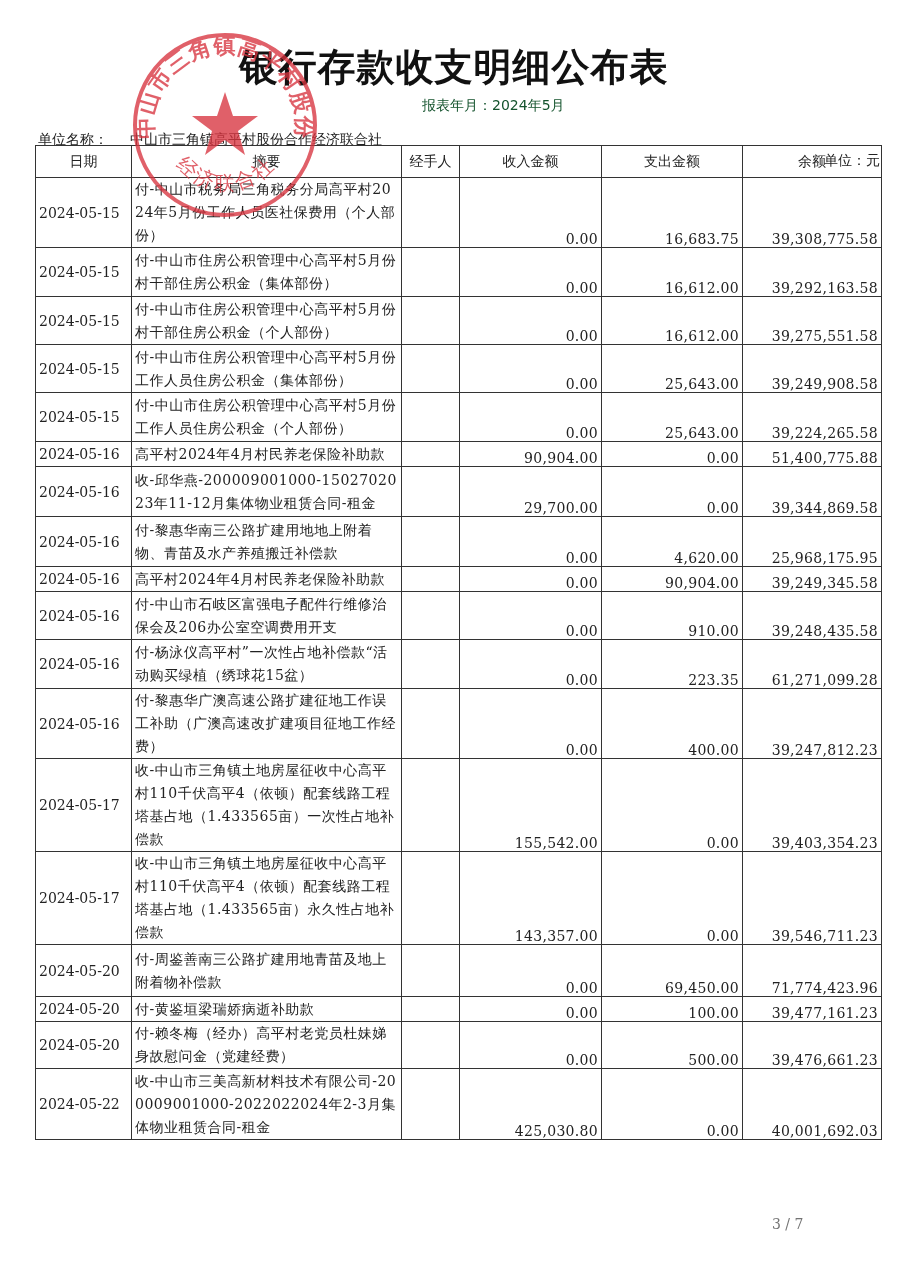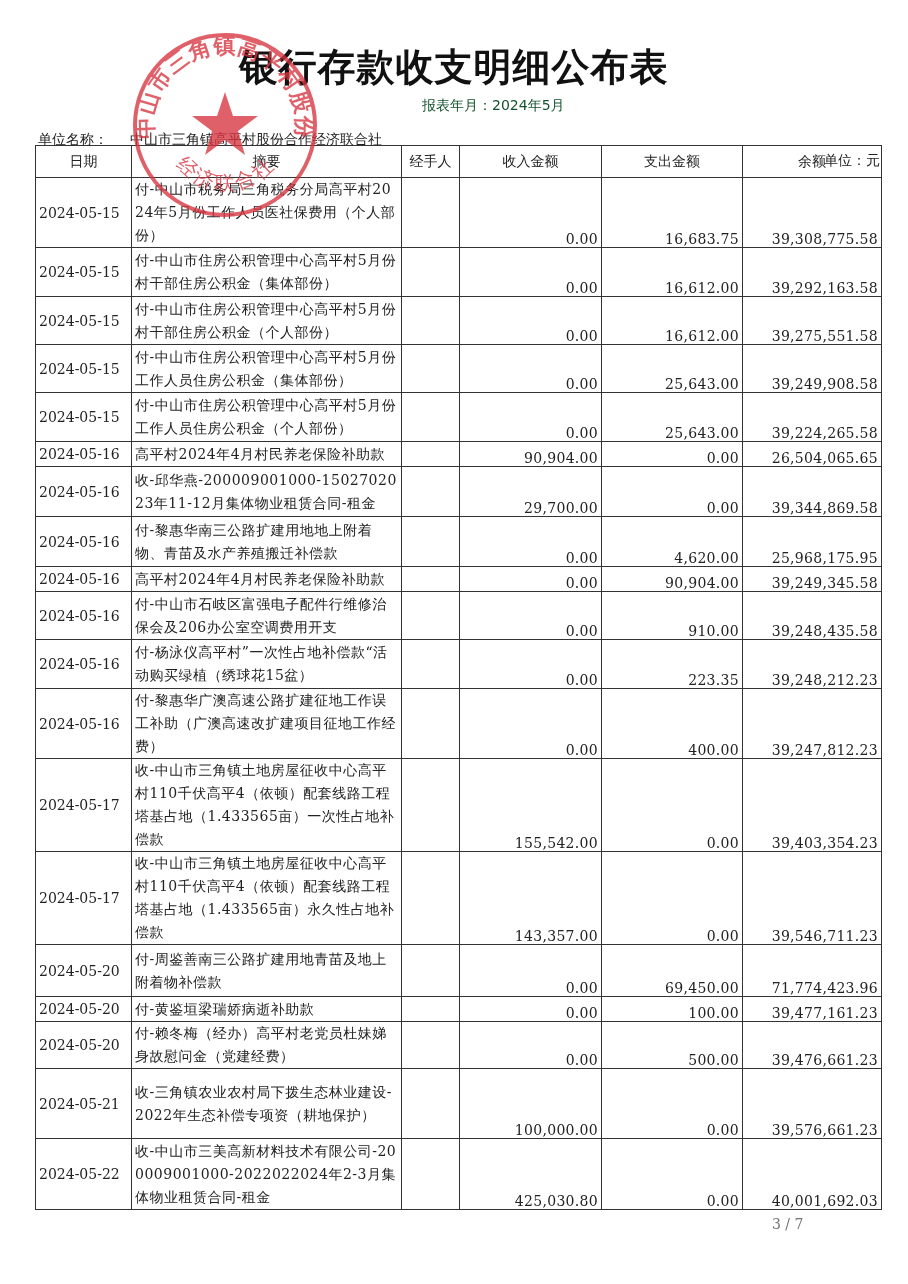--- a/index.html
+++ b/index.html
@@ -102,21 +102,21 @@
         <td class="num">0.00</td>
         <td class="num">25,643.00</td>
         <td class="num">39,224,265.58</td>
       </tr>
       <tr style="height: 25px;">
         <td class="date">2024-05-16</td>
         <td class="desc">高平村2024年4月村民养老保险补助款</td>
         <td class="num"></td>
         <td class="num">90,904.00</td>
         <td class="num">0.00</td>
-        <td class="num">26,504,065.65</td>
+        <td class="num">51,400,775.88</td>
       </tr>
       <tr style="height: 50px;">
         <td class="date">2024-05-16</td>
         <td class="desc">收-邱华燕-200009001000-1502702023年11-12月集体物业租赁合同-租金</td>
         <td class="num"></td>
         <td class="num">29,700.00</td>
         <td class="num">0.00</td>
         <td class="num">39,344,869.58</td>
       </tr>
       <tr style="height: 50px;">
@@ -142,21 +142,21 @@
         <td class="num">0.00</td>
         <td class="num">910.00</td>
         <td class="num">39,248,435.58</td>
       </tr>
       <tr style="height: 49px;">
         <td class="date">2024-05-16</td>
         <td class="desc">付-杨泳仪高平村”一次性占地补偿款“活动购买绿植（绣球花15盆）</td>
         <td class="num"></td>
         <td class="num">0.00</td>
         <td class="num">223.35</td>
-        <td class="num">39,248,212.23</td>
+        <td class="num">61,271,099.28</td>
       </tr>
       <tr style="height: 68px;">
         <td class="date">2024-05-16</td>
         <td class="desc">付-黎惠华广澳高速公路扩建征地工作误工补助（广澳高速改扩建项目征地工作经费）</td>
         <td class="num"></td>
         <td class="num">0.00</td>
         <td class="num">400.00</td>
         <td class="num">39,247,812.23</td>
       </tr>
       <tr style="height: 91px;">
@@ -191,28 +191,20 @@
         <td class="num">100.00</td>
         <td class="num">39,477,161.23</td>
       </tr>
       <tr style="height: 47px;">
         <td class="date">2024-05-20</td>
         <td class="desc">付-赖冬梅（经办）高平村老党员杜妹娣身故慰问金（党建经费）</td>
         <td class="num"></td>
         <td class="num">0.00</td>
         <td class="num">500.00</td>
         <td class="num">39,476,661.23</td>
-      </tr>
-      <tr style="height: 70px;">
-        <td class="date">2024-05-21</td>
-        <td class="desc">收-三角镇农业农村局下拨生态林业建设-2022年生态补偿专项资（耕地保护）</td>
-        <td class="num"></td>
-        <td class="num">100,000.00</td>
-        <td class="num">0.00</td>
-        <td class="num">39,576,661.23</td>
       </tr>
       <tr style="height: 71px;">
         <td class="date">2024-05-22</td>
         <td class="desc">收-中山市三美高新材料技术有限公司-200009001000-2022022024年2-3月集体物业租赁合同-租金</td>
         <td class="num"></td>
         <td class="num">425,030.80</td>
         <td class="num">0.00</td>
         <td class="num">40,001,692.03</td>
       </tr>
     </tbody>

